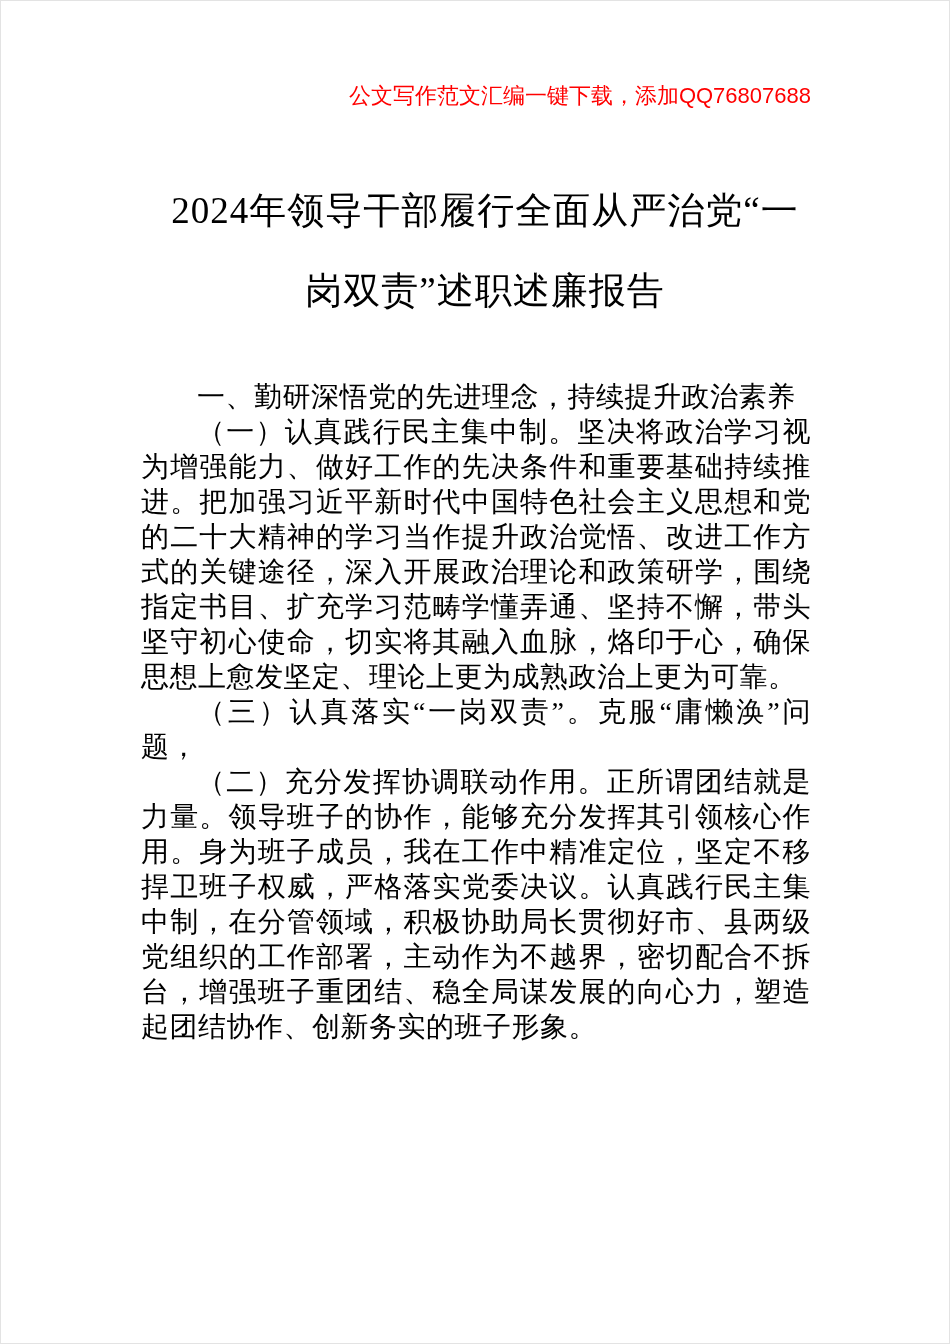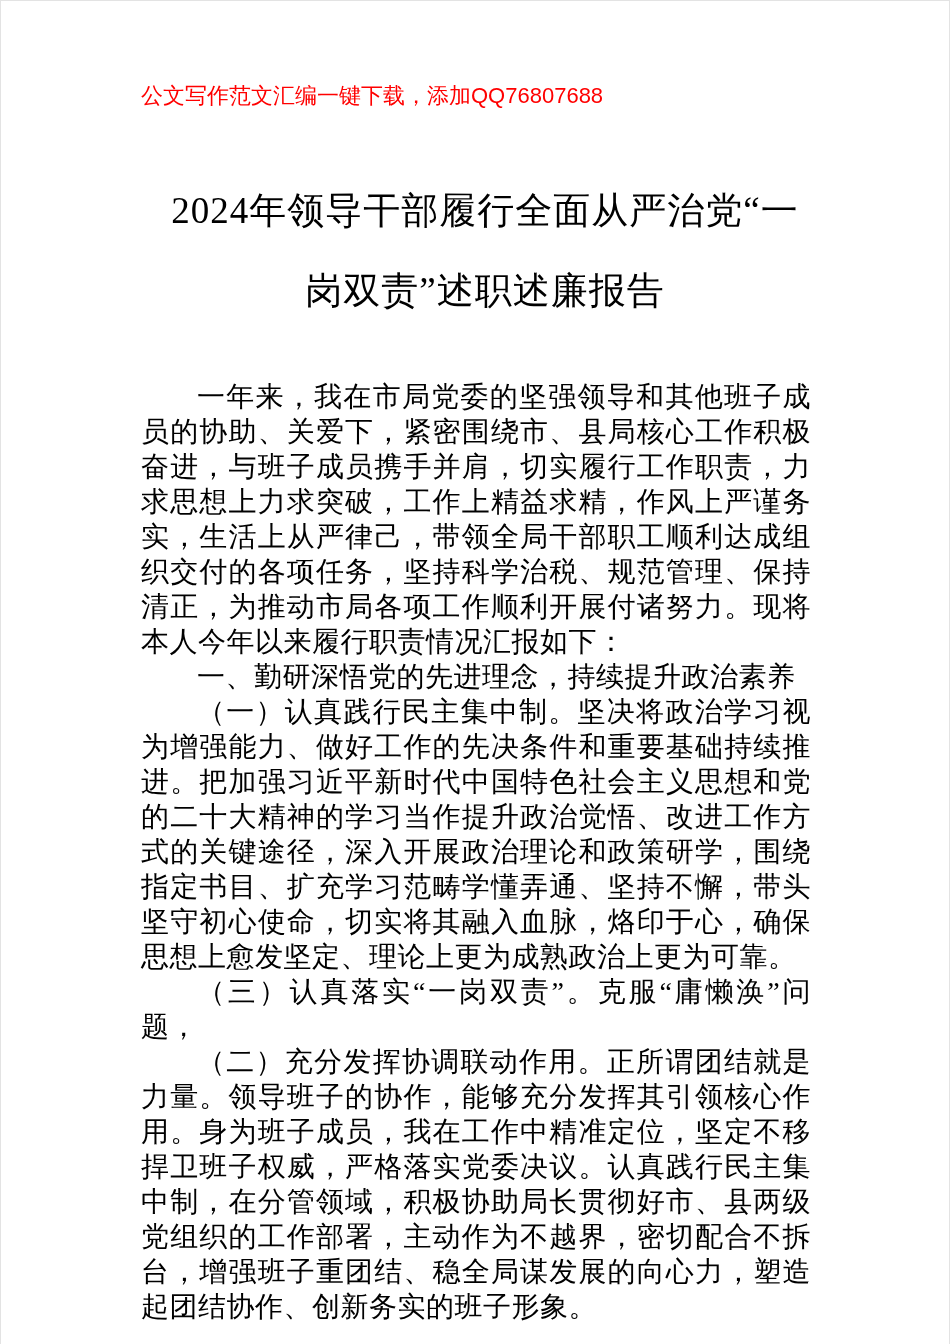--- a/index.html
+++ b/index.html
@@ -13,21 +13,21 @@
     min-height: 1344px;
     margin: 0 auto;
     background: #ffffff;
     border: 1px solid #e3e3e3;
     box-sizing: border-box;
     padding: 82px 138px 40px 140px;
     font-family: "Liberation Serif", "DejaVu Serif", serif;
     color: #000000;
   }
   .notice {
-    text-align: left;
+    text-align: right;
     font-size: 22px;
     line-height: 26px;
     margin: 0 0 62px 0;
     font-family: "Liberation Sans", "DejaVu Sans", sans-serif;
     font-weight: 400;
   }
   .doc-title {
     text-align: center;
     font-size: 37px;
     line-height: 80px;
@@ -47,20 +47,19 @@
 </head>
 <body>
 
 <div class="page">
 
   <div class="notice" style="color: rgb(255, 0, 0);">公文写作范文汇编一键下载，添加QQ76807688</div>
 
   <h1 class="doc-title">2024年领导干部履行全面从严治党“一岗双责”述职述廉报告</h1>
 
   <div class="body-text">
-    <p>一年来，我在市局党委的坚强领导和其他班子成员的协助、关爱下，紧密围绕市、县局核心工作积极奋进，与班子成员携手并肩，切实履行工作职责，力求思想上力求突破，工作上精益求精，作风上严谨务实，生活上从严律己，带领全局干部职工顺利达成组织交付的各项任务，坚持科学治税、规范管理、保持清正，为推动市局各项工作顺利开展付诸努力。现将本人今年以来履行职责情况汇报如下：</p>
     <p>一、勤研深悟党的先进理念，持续提升政治素养</p>
     <p>（一）认真践行民主集中制。坚决将政治学习视为增强能力、做好工作的先决条件和重要基础持续推进。把加强习近平新时代中国特色社会主义思想和党的二十大精神的学习当作提升政治觉悟、改进工作方式的关键途径，深入开展政治理论和政策研学，围绕指定书目、扩充学习范畴学懂弄通、坚持不懈，带头坚守初心使命，切实将其融入血脉，烙印于心，确保思想上愈发坚定、理论上更为成熟政治上更为可靠。</p>
     <p>（三）认真落实“一岗双责”。克服“庸懒涣”问题，</p>
     <p>（二）充分发挥协调联动作用。正所谓团结就是力量。领导班子的协作，能够充分发挥其引领核心作用。身为班子成员，我在工作中精准定位，坚定不移捍卫班子权威，严格落实党委决议。认真践行民主集中制，在分管领域，积极协助局长贯彻好市、县两级党组织的工作部署，主动作为不越界，密切配合不拆台，增强班子重团结、稳全局谋发展的向心力，塑造起团结协作、创新务实的班子形象。</p>
   </div>
 
 </div>
 
 </body></html>

